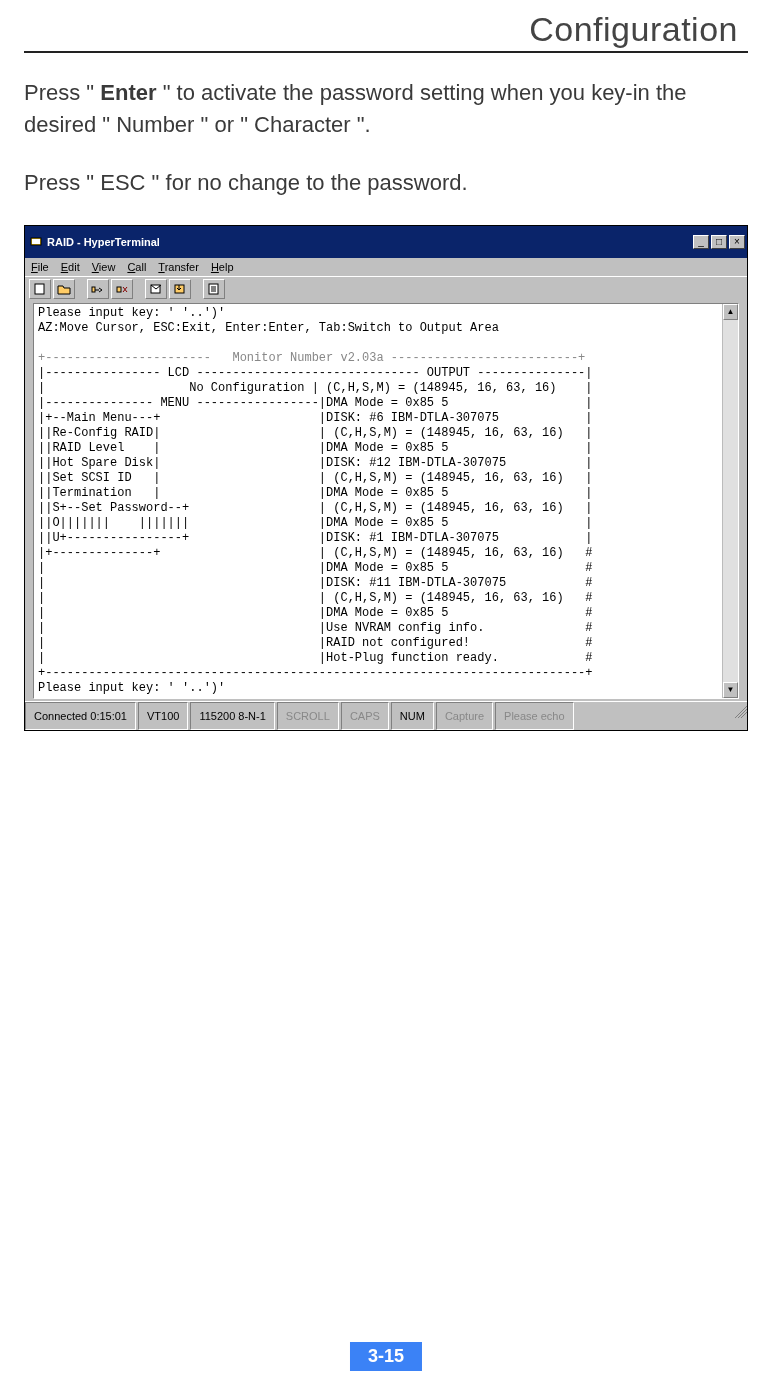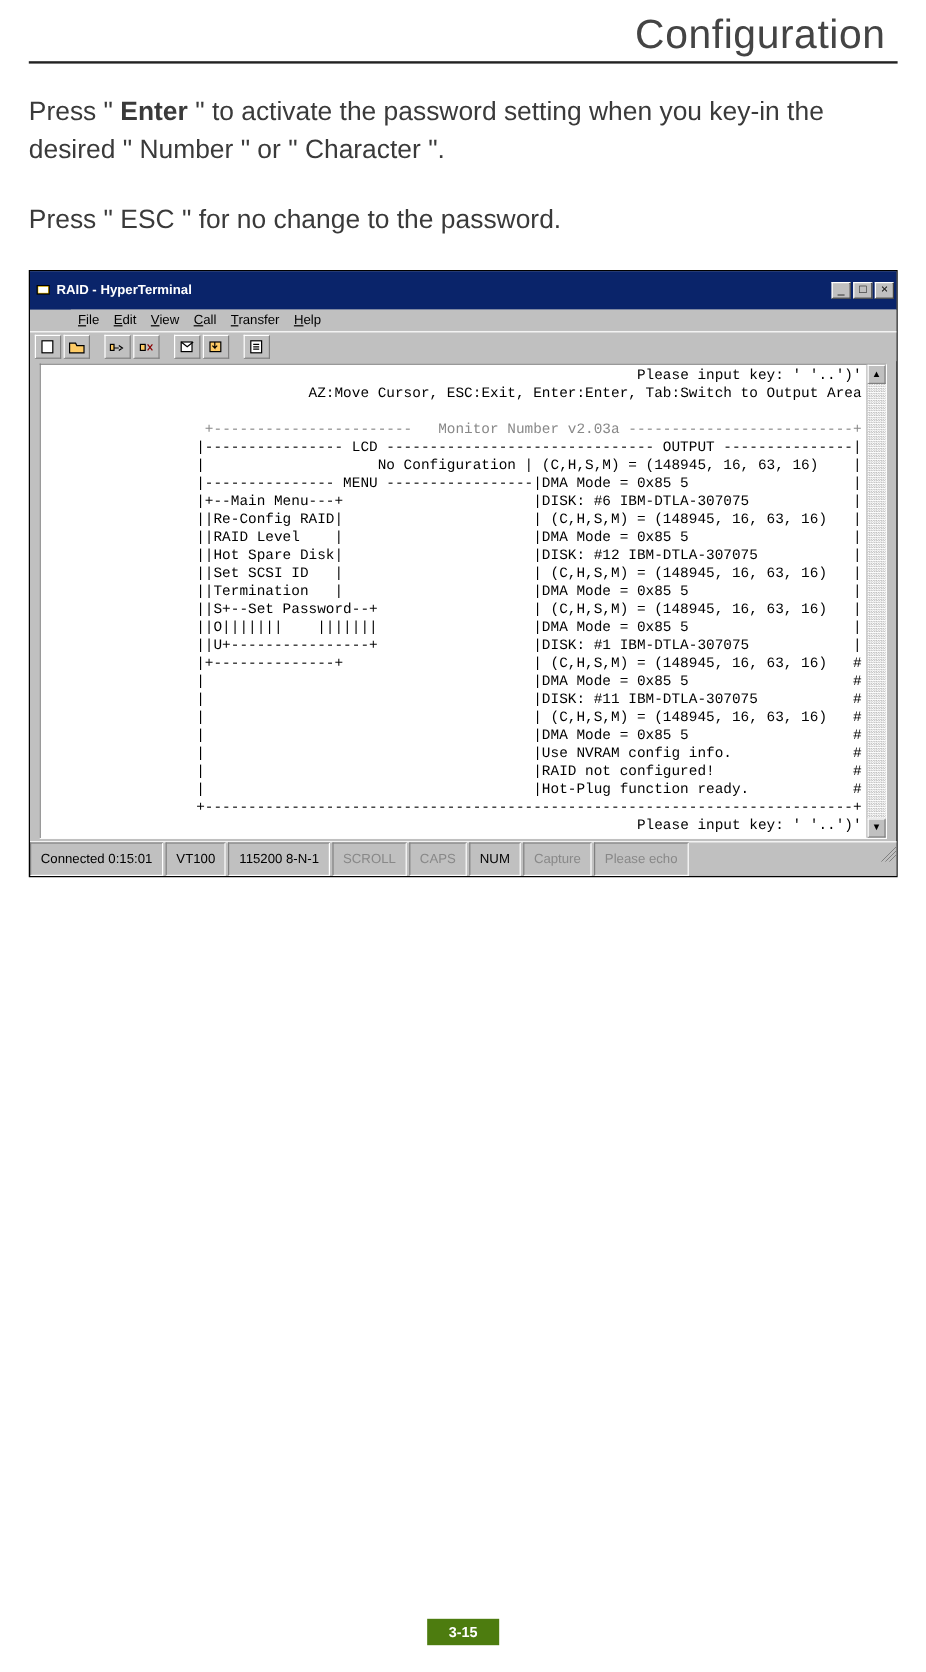--- a/index.html
+++ b/index.html
@@ -100,21 +100,20 @@
     color: #000;
   }
   .menubar {
     background: #c0c0c0;
     padding: 1px 6px;
     height: 18px;
     display: flex;
     gap: 12px;
     align-items: center;
     font-size: 11px;
-    margin-left: 34px;
   }
   .menubar span u { text-decoration: underline; }
   .menubar span { color:#000; }
   .toolbar {
     background: #c0c0c0;
     padding: 2px 4px;
     display: flex;
     align-items: center;
     gap: 2px;
     border-top: 1px solid #fff;
@@ -133,21 +132,20 @@
 
   .term-wrap {
     margin: 2px 8px 2px 8px;
     border-top: 1px solid #808080;
     border-left: 1px solid #808080;
     border-right: 1px solid #fff;
     border-bottom: 1px solid #fff;
     background: #fff;
     position: relative;
     display: flex;
-    text-align: right;
   }
   .term {
     flex: 1;
     padding: 2px 4px;
     font-family: "Courier New", monospace;
     font-size: 12px;
     line-height: 15px;
     white-space: pre;
     color: #000;
     min-height: 380px;
@@ -191,24 +189,24 @@
     width: 16px; height: 16px;
     background:
       linear-gradient(135deg, transparent 60%, #808080 60% 63%, transparent 63% 70%, #808080 70% 73%, transparent 73% 80%, #808080 80% 83%, transparent 83%);
   }
 
   .page-num {
     position: absolute;
     left: 50%;
     bottom: 22px;
     transform: translateX(-50%);
-    background: #4d7c0f;
+    background: #3b82f6;
     color: #fff;
     font-weight: bold;
-    font-size: 12px;
+    font-size: 18px;
     padding: 4px 18px;
     font-family: Arial, sans-serif;
   }
 
   svg { display:block; }
 </style>
 </head>
 <body>
 
 <div class="page">

